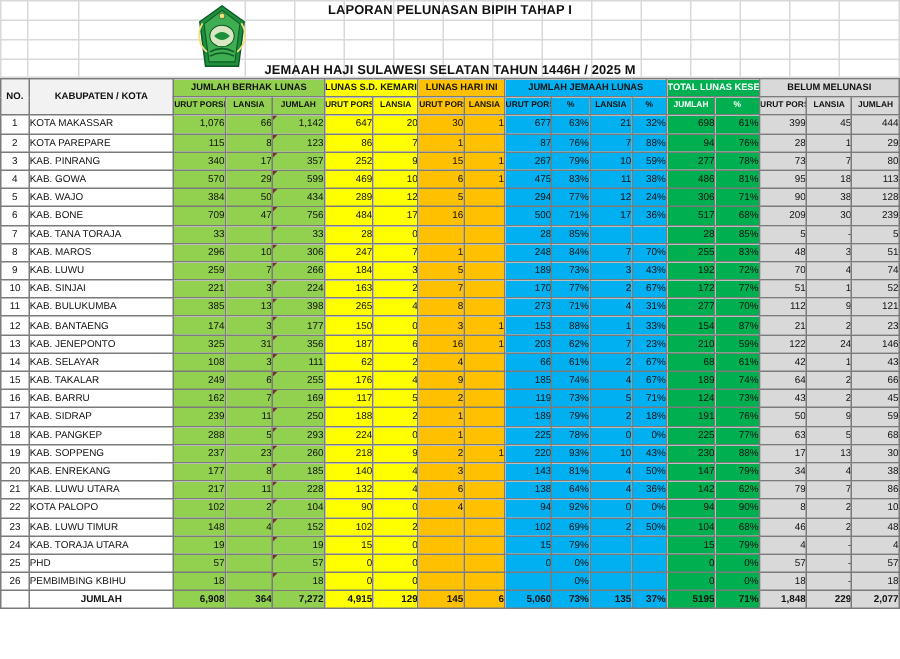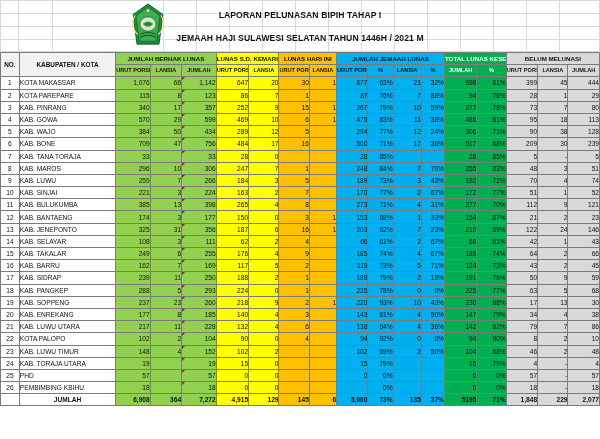--- a/index.html
+++ b/index.html
@@ -19,21 +19,21 @@
   .title-block {
     position: relative;
     height: 52px;
     width: 600px;
     background: #ffffff;
   }
   .title-lines {
     position: absolute;
     left: 0; top: 0; width: 600px; height: 52px;
     display: flex; flex-direction: column;
-    align-items: center; justify-content: center;
+    align-items: center; justify-content: space-between;
     gap: 11px;
   }
   .title-lines div {
     font-size: 8.6px;
     font-weight: bold;
     color: #111111;
     letter-spacing: 0.1px;
     line-height: 12px;
     white-space: nowrap;
   }
@@ -161,21 +161,21 @@
       <ellipse cx="35" cy="44" rx="17" ry="15" fill="#d9e8c0" stroke="#0d5c26" stroke-width="1.5"></ellipse>
       <path d="M24 44 q11 -11 22 0 q-11 11 -22 0 z" fill="#1d8f3c"></path>
       <path d="M18 66 q17 -9 34 0" fill="none" stroke="#0d5c26" stroke-width="2.2"></path>
       <path d="M18 72 q17 -9 34 0" fill="none" stroke="#0d5c26" stroke-width="2.2"></path>
       <path d="M8 26 a30 30 0 0 0 6 40" fill="none" stroke="#f6e27a" stroke-width="2.4"></path>
       <path d="M62 26 a30 30 0 0 1 -6 40" fill="none" stroke="#f6e27a" stroke-width="2.4"></path>
     </svg>
 
     <div class="title-lines">
       <div>LAPORAN PELUNASAN BIPIH TAHAP I</div>
-      <div>JEMAAH HAJI SULAWESI SELATAN TAHUN 1446H / 2021 M</div>
+      <div>JEMAAH HAJI SULAWESI SELATAN TAHUN 1446H / 2025 M</div>
     </div>
   </div>
 
   <table class="main">
     <colgroup>
       <col style="width:18px">
         <col style="width:92px">
       <col style="width:33px">
         <col style="width:30px">
         <col style="width:33px">

